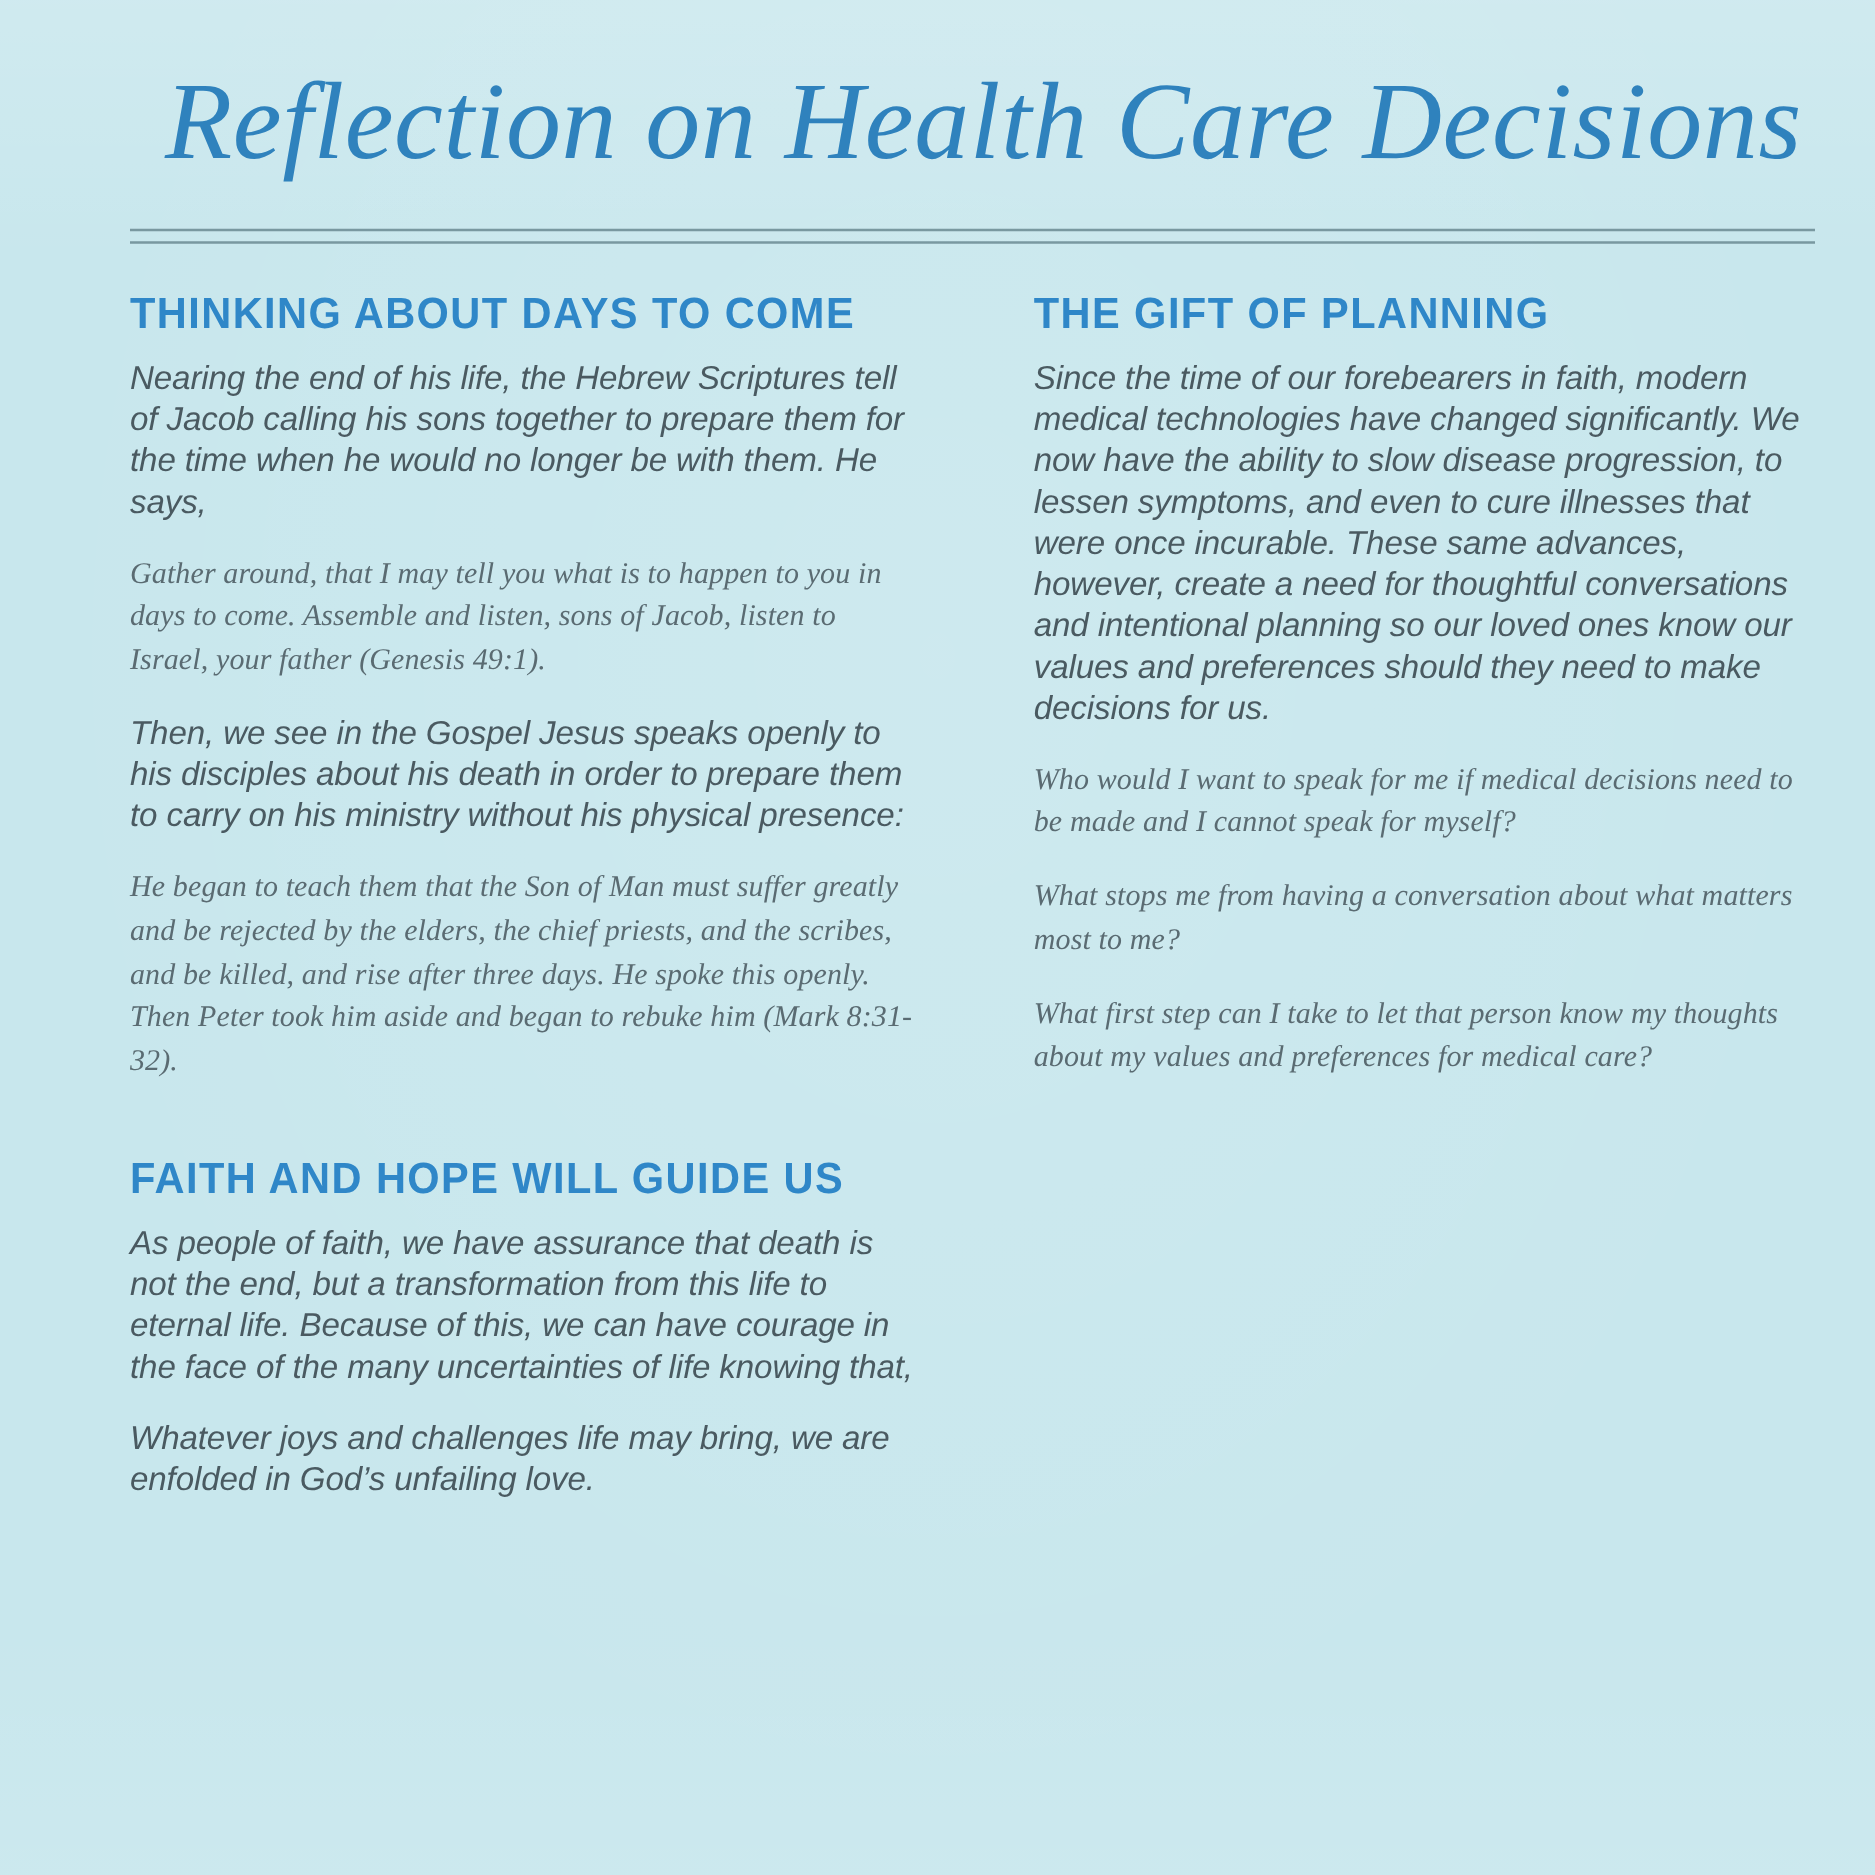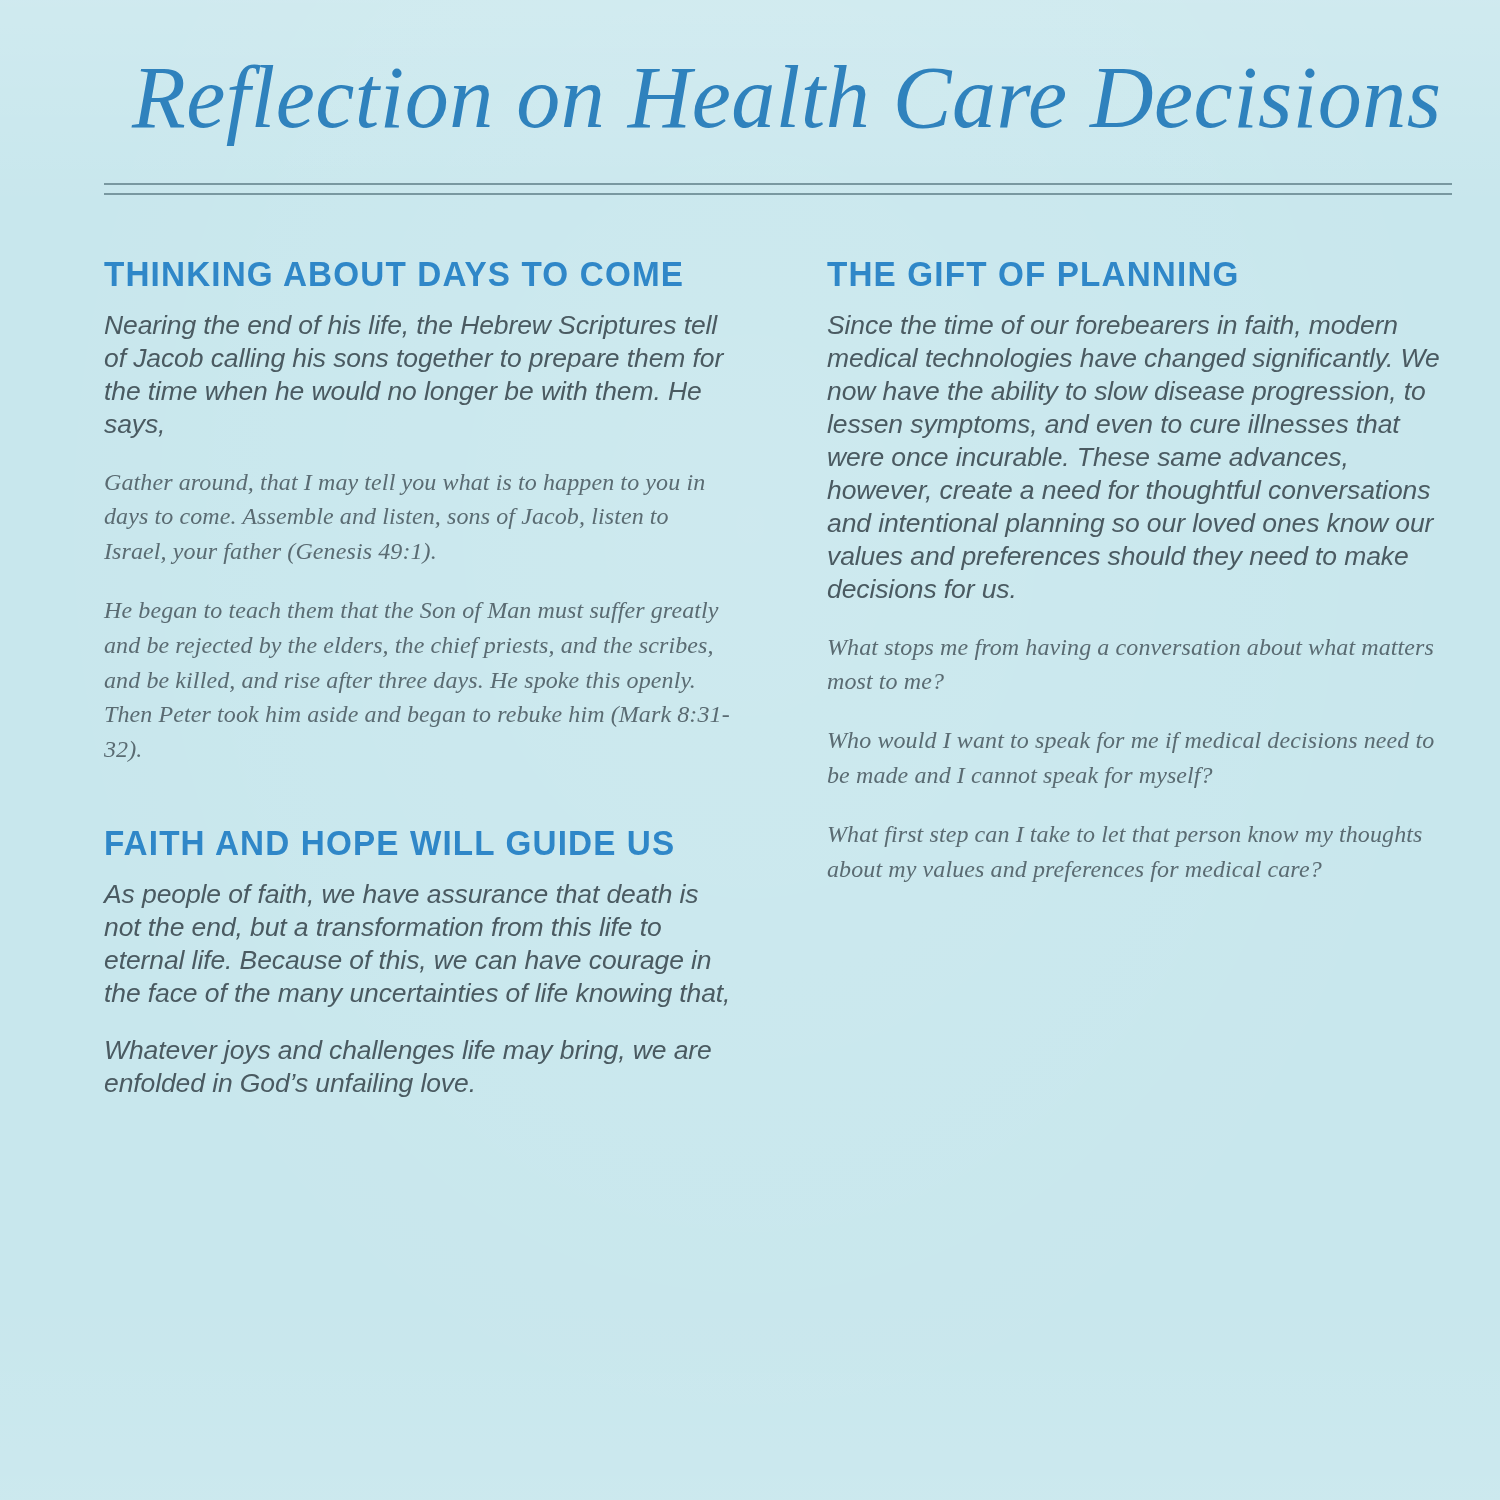--- a/index.html
+++ b/index.html
@@ -53,21 +53,21 @@
     height: 2px;
     background: #5e7d85;
     opacity: 0.75;
   }
   .rule.r1 { top: 0px; }
   .rule.r2 { top: 10px; }
 
   .columns {
     position: absolute;
     left: 104px;
-    top: 256px;
+    top: 233px;
     width: 1350px;
     display: flex;
     gap: 96px;
   }
   .col {
     width: 627px;
   }
 
   h2.section-head {
     margin: 0 0 16px 0;
@@ -124,42 +124,43 @@
   <div class="columns">
 
     <div class="col">
 
       <h2 class="section-head">THINKING ABOUT DAYS TO COME</h2>
 
       <p class="body">Nearing the end of his life, the Hebrew Scriptures tell of Jacob calling his sons together to prepare them for the time when he would no longer be with them. He says,</p>
 
       <p class="quote">Gather around, that I may tell you what is to happen to you in days to come. Assemble and listen, sons of Jacob, listen to Israel, your father (Genesis 49:1).</p>
 
+      <p class="body">Then, we see in the Gospel Jesus speaks openly to his disciples about his death in order to prepare them to carry on his ministry without his physical presence:</p>
 
       <p class="quote">He began to teach them that the Son of Man must suffer greatly and be rejected by the elders, the chief priests, and the scribes, and be killed, and rise after three days. He spoke this openly. Then Peter took him aside and began to rebuke him (Mark 8:31-32).</p>
 
       <h2 class="section-head spaced">FAITH AND HOPE WILL GUIDE US</h2>
 
       <p class="body">As people of faith, we have assurance that death is not the end, but a transformation from this life to eternal life. Because of this, we can have courage in the face of the many uncertainties of life knowing that,</p>
 
 
       <p class="body">Whatever joys and challenges life may bring, we are enfolded in God’s unfailing love.</p>
 
     </div>
 
     <div class="col">
 
       <h2 class="section-head">THE GIFT OF PLANNING</h2>
 
       <p class="body">Since the time of our forebearers in faith, modern medical technologies have changed significantly. We now have the ability to slow disease progression, to lessen symptoms, and even to cure illnesses that were once incurable. These same advances, however, create a need for thoughtful conversations and intentional planning so our loved ones know our values and preferences should they need to make decisions for us.</p>
 
 
 
+      <p class="quote">Who would I want to speak for me if medical decisions need to be made and I cannot speak for myself?</p>
+
       <p class="quote">What stops me from having a conversation about what matters most to me?</p>
-
-      <p class="quote">Who would I want to speak for me if medical decisions need to be made and I cannot speak for myself?</p>
 
       <p class="quote">What first step can I take to let that person know my thoughts about my values and preferences for medical care?</p>
 
     </div>
 
   </div>
 </div>
 
 </body></html>

